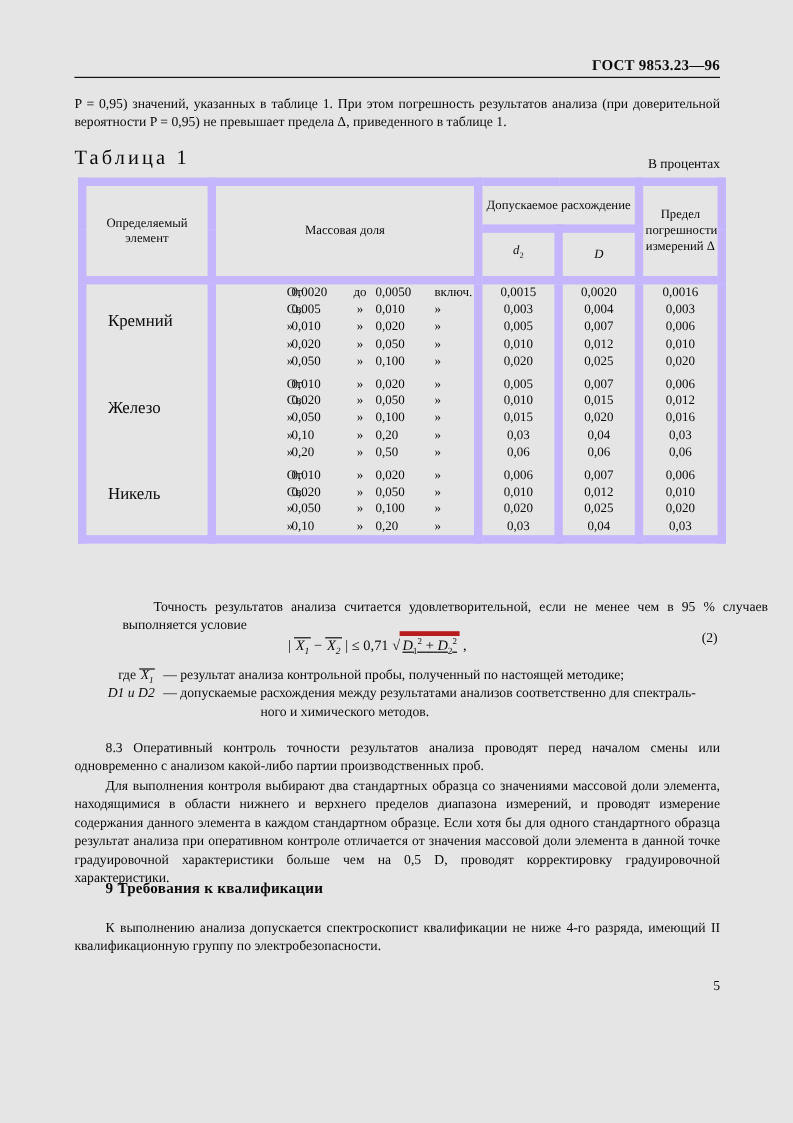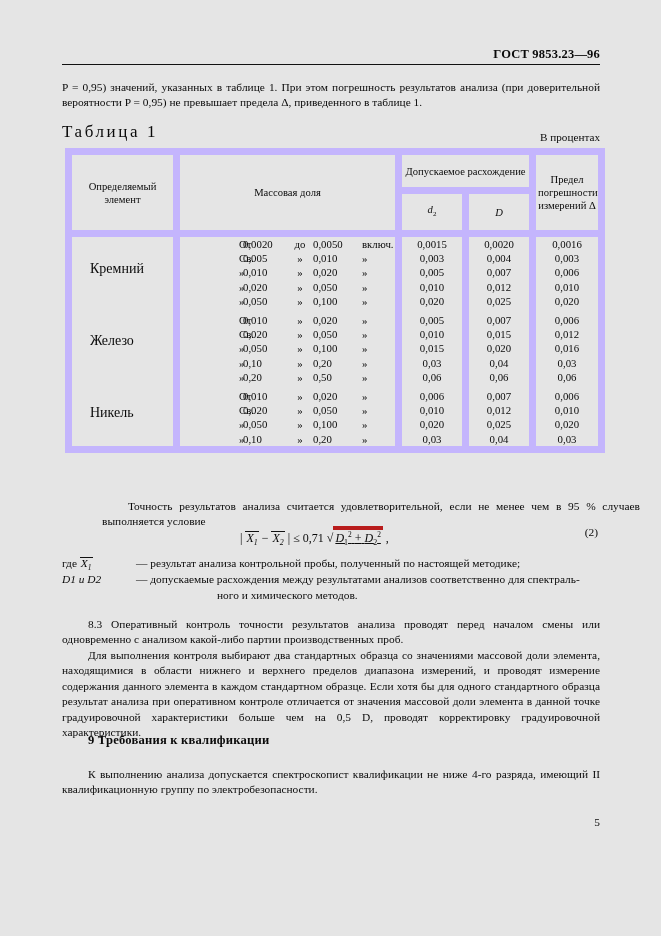--- a/index.html
+++ b/index.html
@@ -165,21 +165,21 @@
     position: absolute;
     left: 0;
     width: 538px;
     font-size: 11.4px;
     line-height: 15.4px;
   }
   .where-row { display: flex; }
   .where-lhs {
     width: 74px;
     flex: 0 0 74px;
-    text-align: left;
+    text-align: right;
     padding-right: 7px;
     box-sizing: border-box;
     white-space: nowrap;
   }
   .where-rhs { flex: 1; }
   .where-cont { margin-left: 81px; }
 
   
   .h-sect {
     position: absolute;

